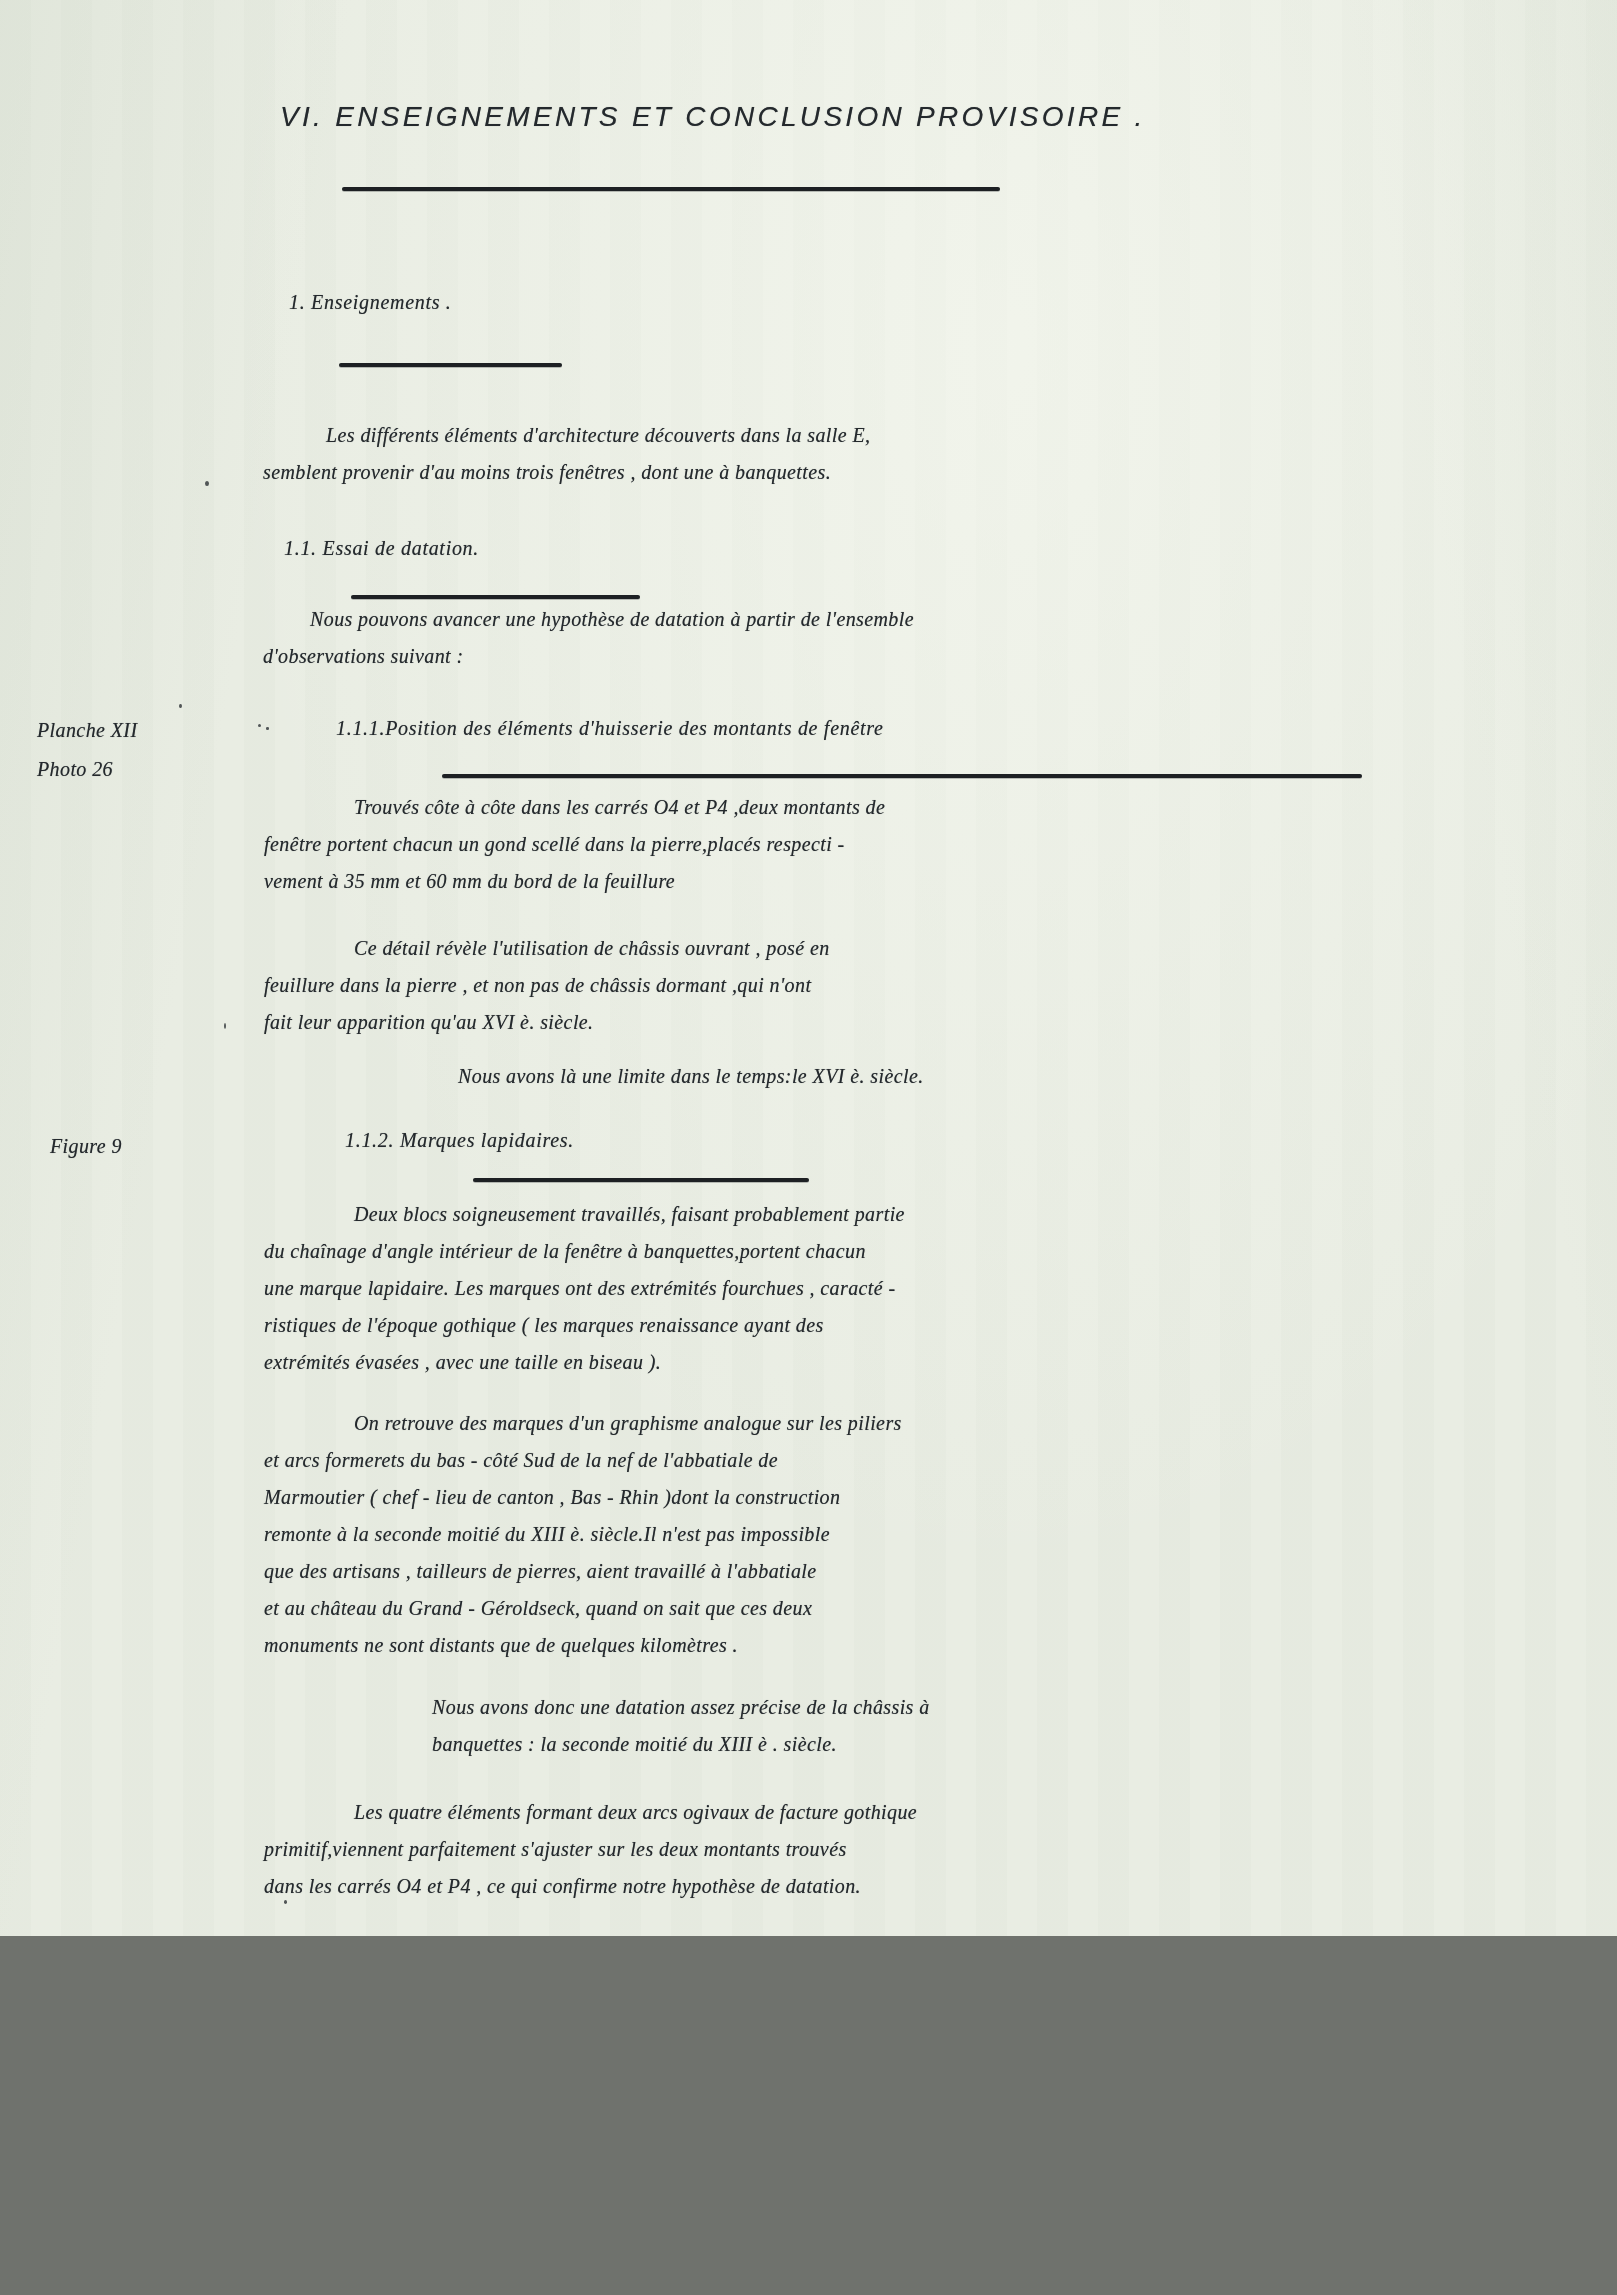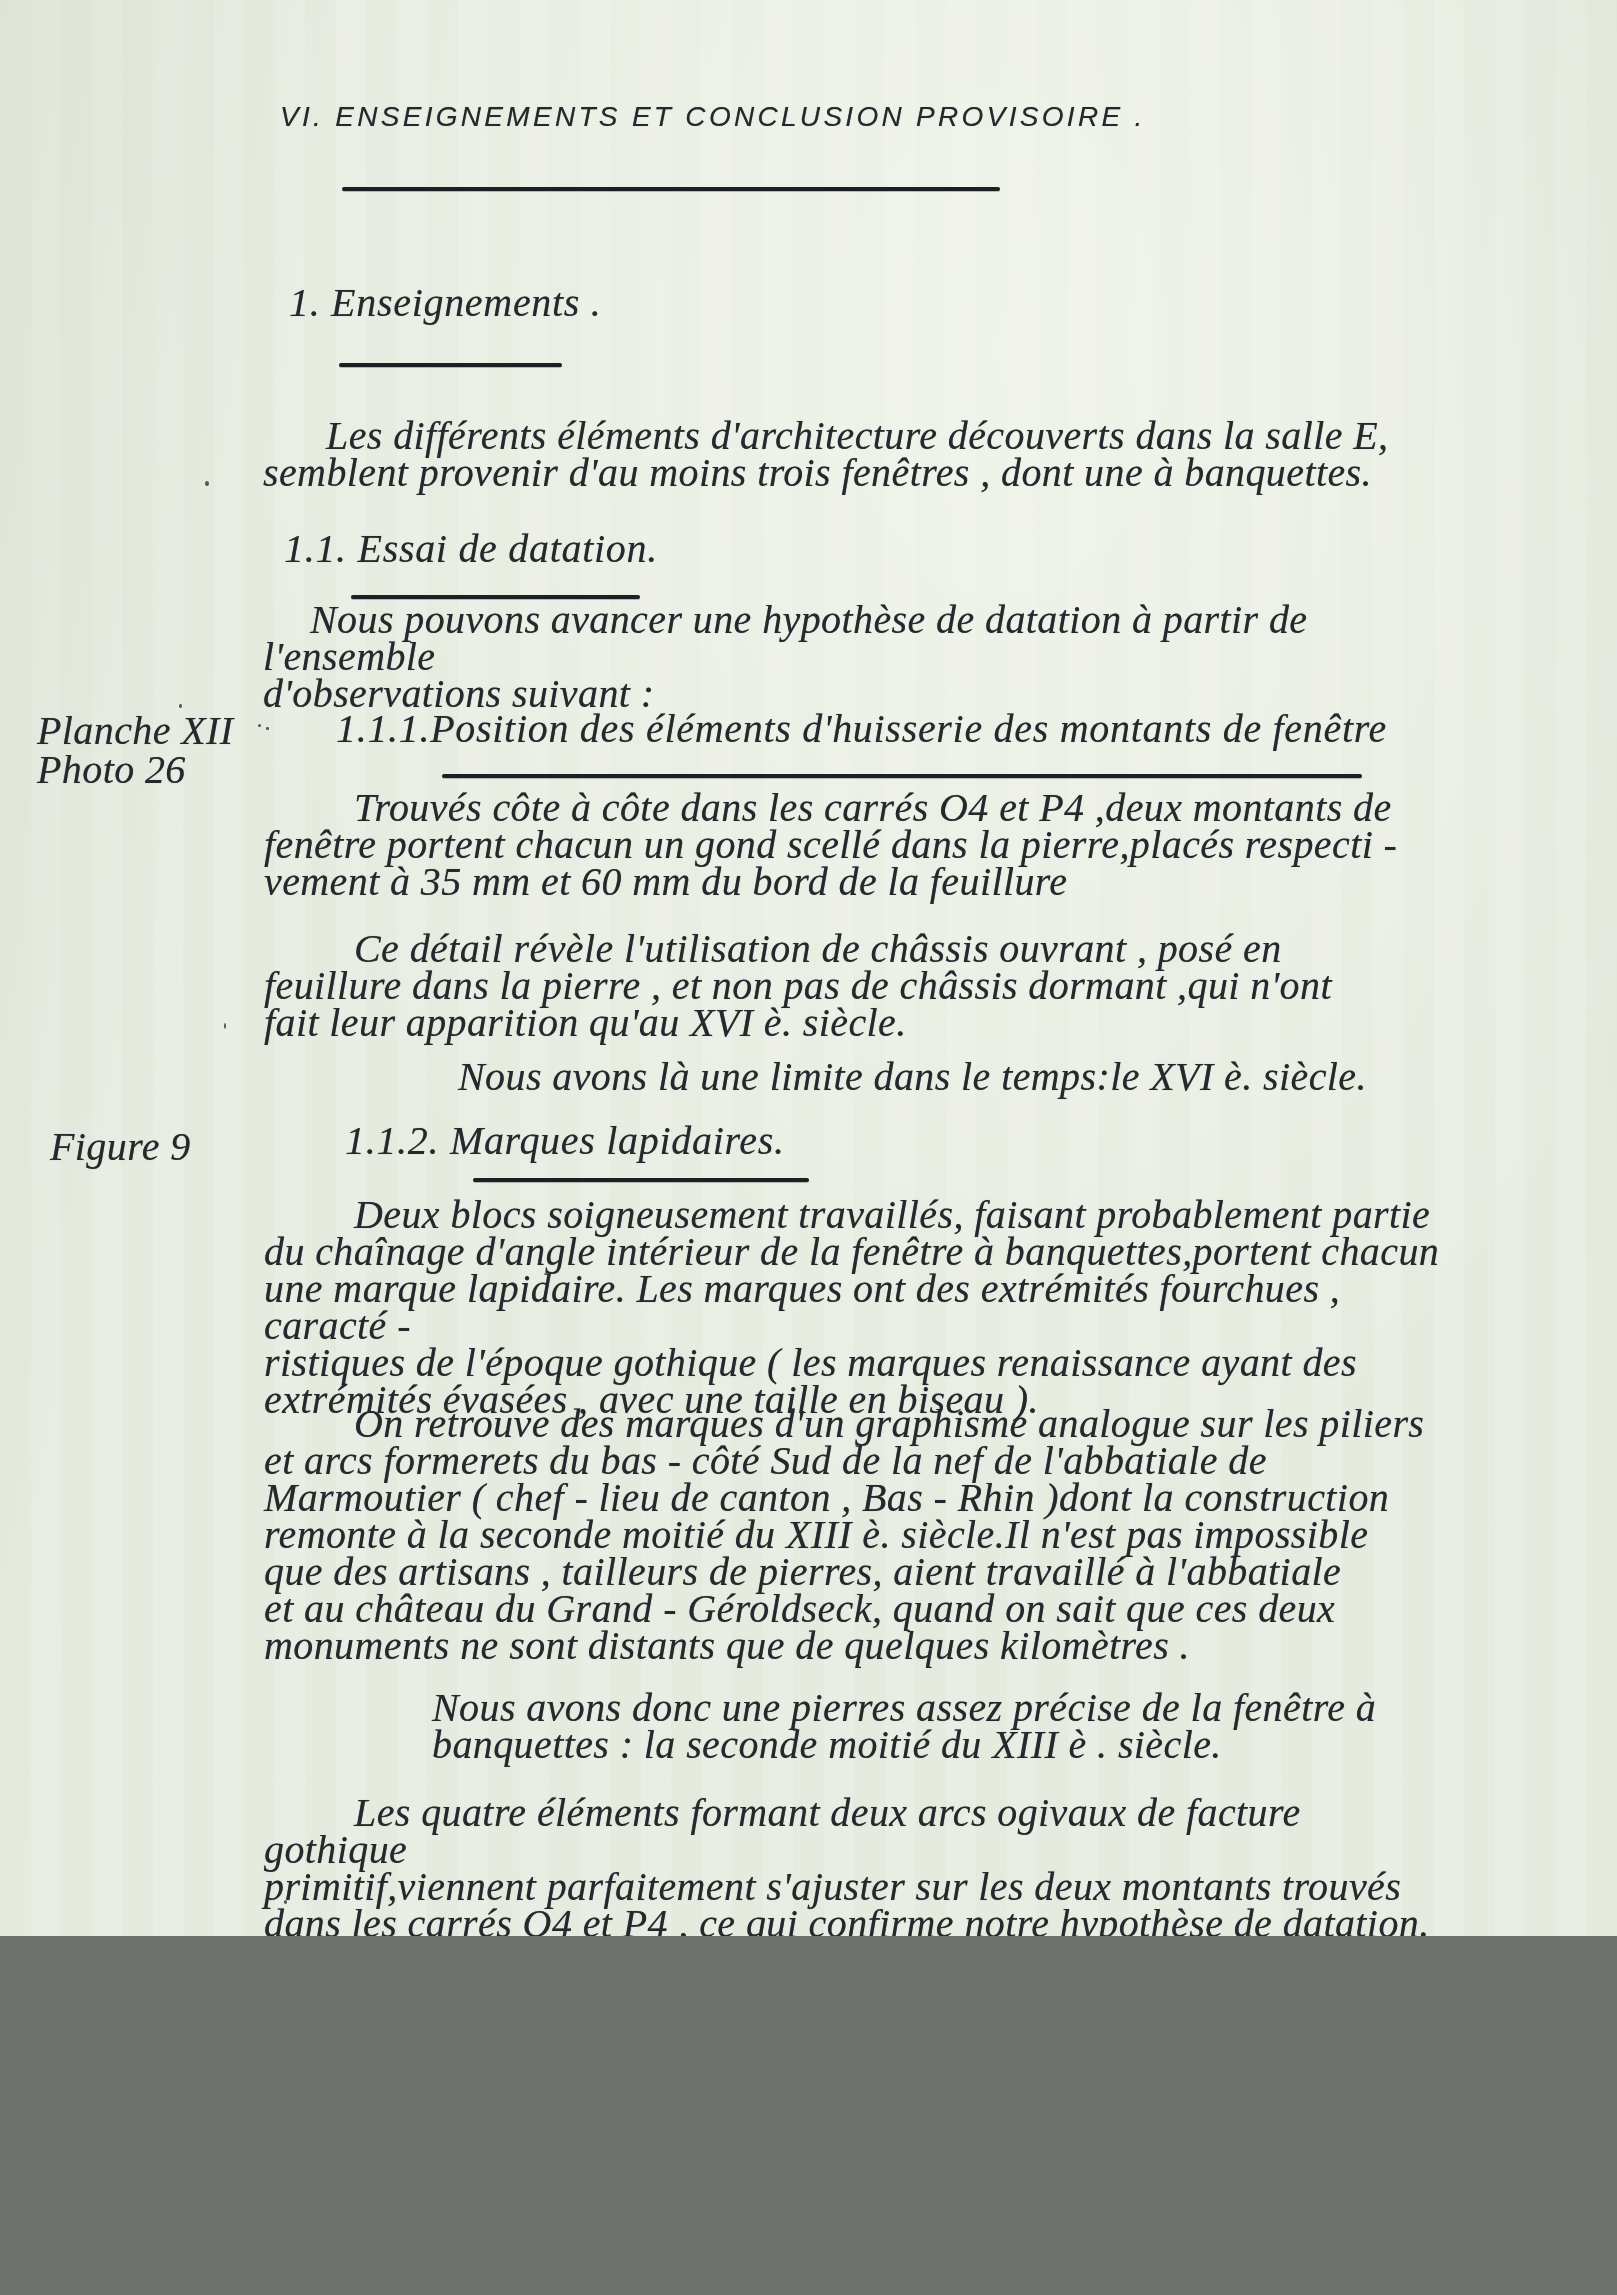--- a/index.html
+++ b/index.html
@@ -13,21 +13,21 @@
       linear-gradient(100deg, rgba(205,214,199,.30) 0%, rgba(205,214,199,0) 18%),
       linear-gradient(260deg, rgba(205,214,199,.22) 0%, rgba(205,214,199,0) 14%),
       repeating-linear-gradient(90deg, rgba(198,208,193,.07) 0 31px, rgba(255,255,255,.05) 31px 61px),
       #e8ece2;
     font-family:"Liberation Serif", serif;
     font-style:italic;
     color:#24292d;
   }
   .hand{
     position:absolute;
-    font-size:40px;
+    font-size:20px;
     line-height:37px;
     letter-spacing:0.4px;
     white-space:pre-line;
     text-shadow:0 0 0.7px rgba(36,41,45,.55);
   }
   .title{
     font-family:"Liberation Sans", sans-serif;
     font-size:28px;
     letter-spacing:3.3px;
     line-height:32px;
@@ -97,21 +97,21 @@
 que des artisans , tailleurs de pierres, aient travaillé à l'abbatiale
 et au château du Grand - Géroldseck, quand on sait que ces deux
 monuments ne sont distants que de quelques kilomètres .</div>
 
   <div class="hand para indent" style="left:264px;top:1196px;">Deux blocs soigneusement travaillés, faisant probablement partie
 du chaînage d'angle intérieur de la fenêtre à banquettes,portent chacun
 une marque lapidaire. Les marques ont des extrémités fourchues , caracté -
 ristiques de l'époque gothique ( les marques renaissance ayant des
 extrémités  évasées , avec une taille en biseau ).</div>
 
-  <div class="hand" style="left:432px;top:1689px;">Nous avons donc une pierres assez précise de la fenêtre à
+  <div class="hand" style="left:432px;top:1689px;">Nous avons donc une datation assez précise de la châssis à
 banquettes : la seconde  moitié du  XIII è . siècle.</div>
 
   <div class="hand para indent" style="left:264px;top:1794px;">Les quatre éléments formant deux arcs ogivaux de facture gothique
 primitif,viennent parfaitement s'ajuster sur les deux montants trouvés
 dans les carrés O4 et P4 , ce qui confirme notre hypothèse de datation.</div>
 
   <div class="speck" style="left:205px;top:481px;width:4px;height:5.3px;"></div>
   <div class="speck" style="left:258px;top:724px;width:3.3px;height:3.3px;"></div>
   <div class="speck" style="left:266px;top:727px;width:2.7px;height:2.7px;"></div>
   <div class="speck" style="left:179px;top:704px;width:2.7px;height:4px;"></div>

